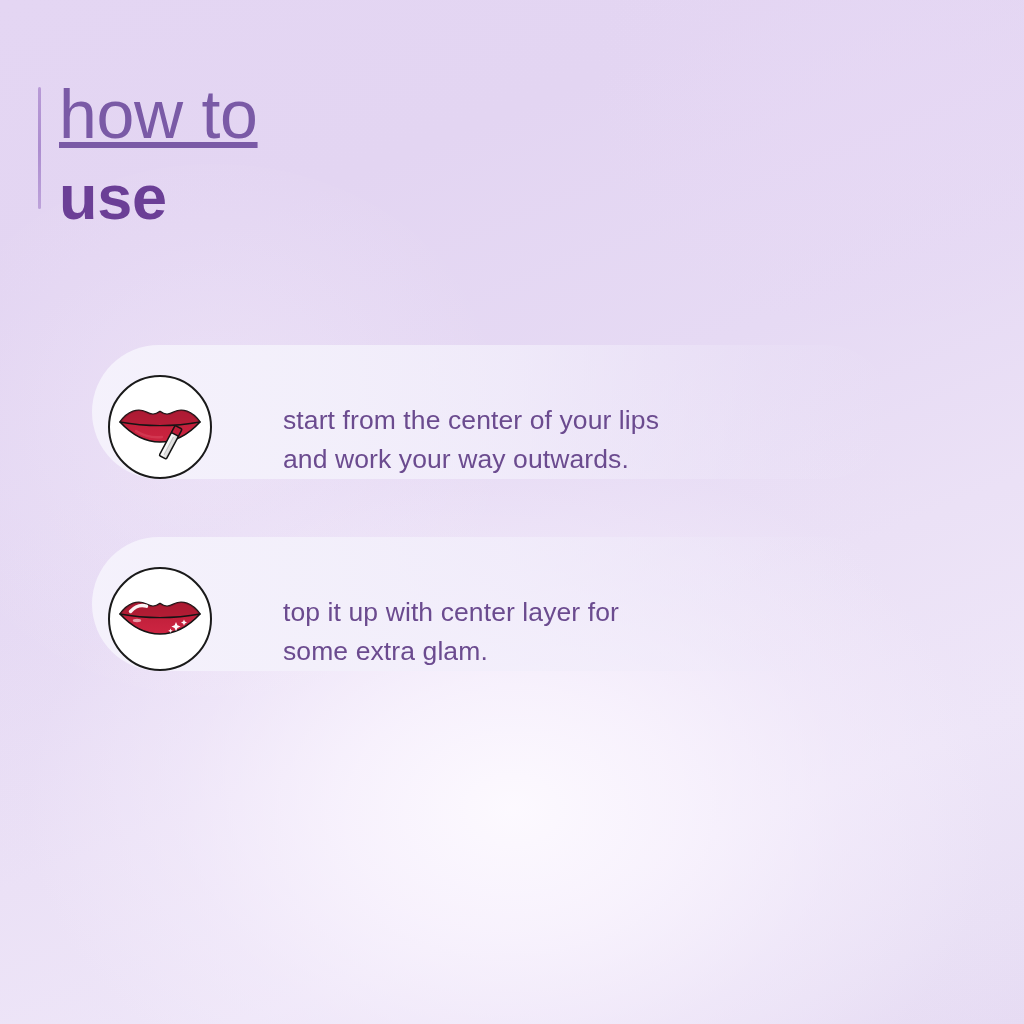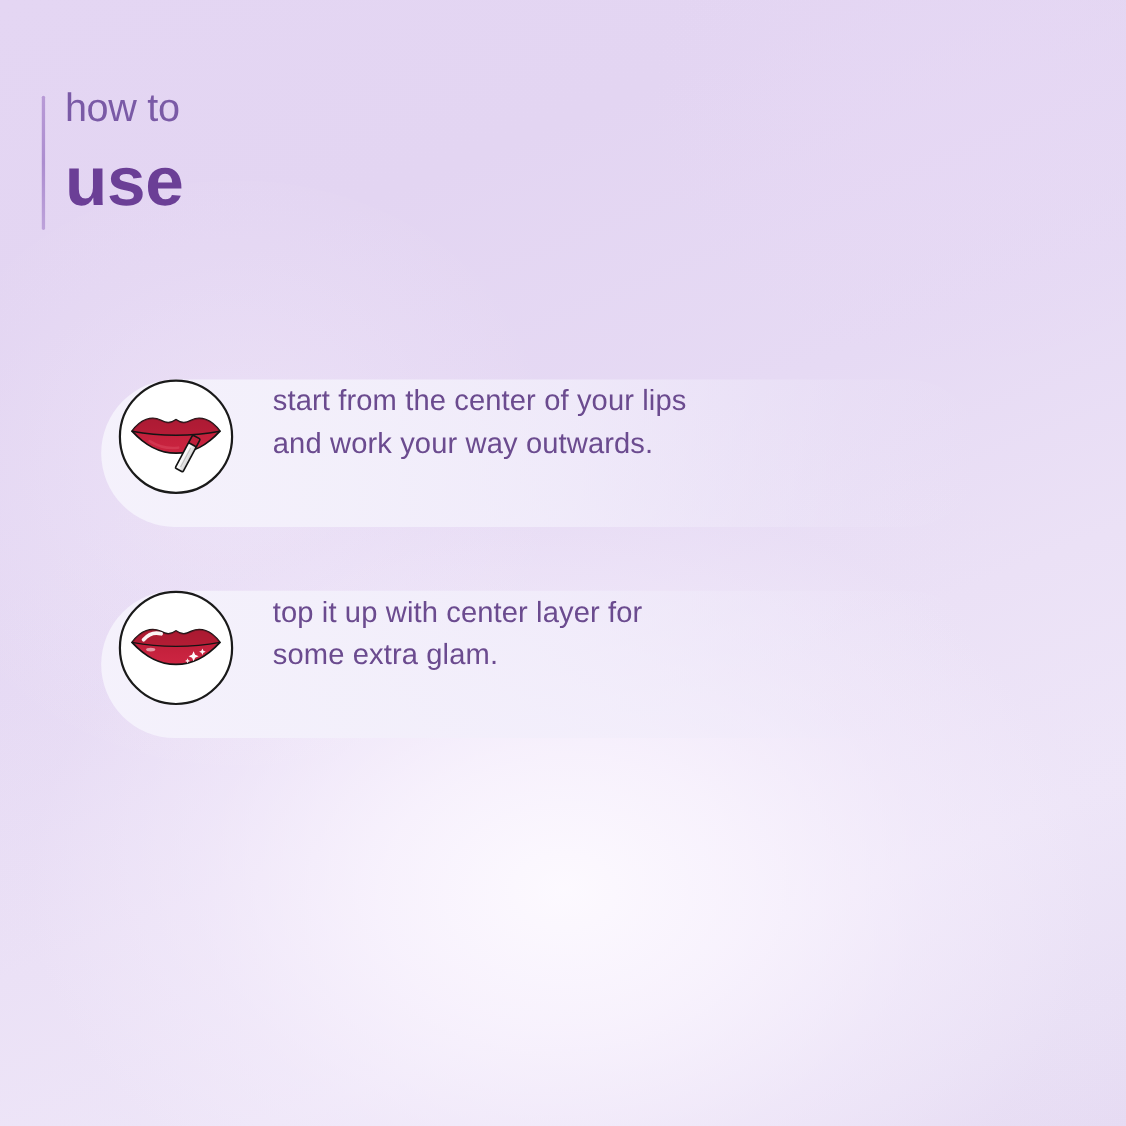--- a/index.html
+++ b/index.html
@@ -82,51 +82,53 @@
     background: linear-gradient(180deg,
         #b89ad6 0%, #ac8dcf 50%, #bda2da 100%);
     border-radius: 2px;
     flex: none;
   }
   .heading-text {
     margin-left: 18px;
     line-height: 1;
   }
   .heading-line1 {
-    font-size: 36px;
+    font-size: 68px;
     font-weight: 400;
     color: #7a5aa6;
     letter-spacing: -0.3px;
     line-height: 1.0;
+    text-decoration: underline;
   }
   .heading-line2 {
     font-size: 63px;
     font-weight: 700;
     color: #6b3f96;
     letter-spacing: -0.2px;
     line-height: 1.0;
     margin-top: 18px;
   }
 
   
   .card {
     position: absolute;
     left: 92px;
     height: 134px;
     width: 800px;
     border-radius: 67px;
     display: flex;
-    align-items: flex-start;
+    align-items: flex-end;
     background: linear-gradient(90deg,
         rgba(245,242,252,0.97) 0%,
         rgba(243,240,251,0.95) 28%,
         rgba(242,238,251,0.80) 52%,
         rgba(240,235,250,0.52) 70%,
         rgba(238,232,249,0.24) 85%,
         rgba(236,229,248,0.0) 100%);
+    gap: 35px;
   }
   #card-1 { top: 345px; }
   #card-2 { top: 537px; }
 
   .card-icon {
     flex: none;
     width: 104px;
     height: 104px;
     margin-left: 16px;
     border-radius: 50%;

